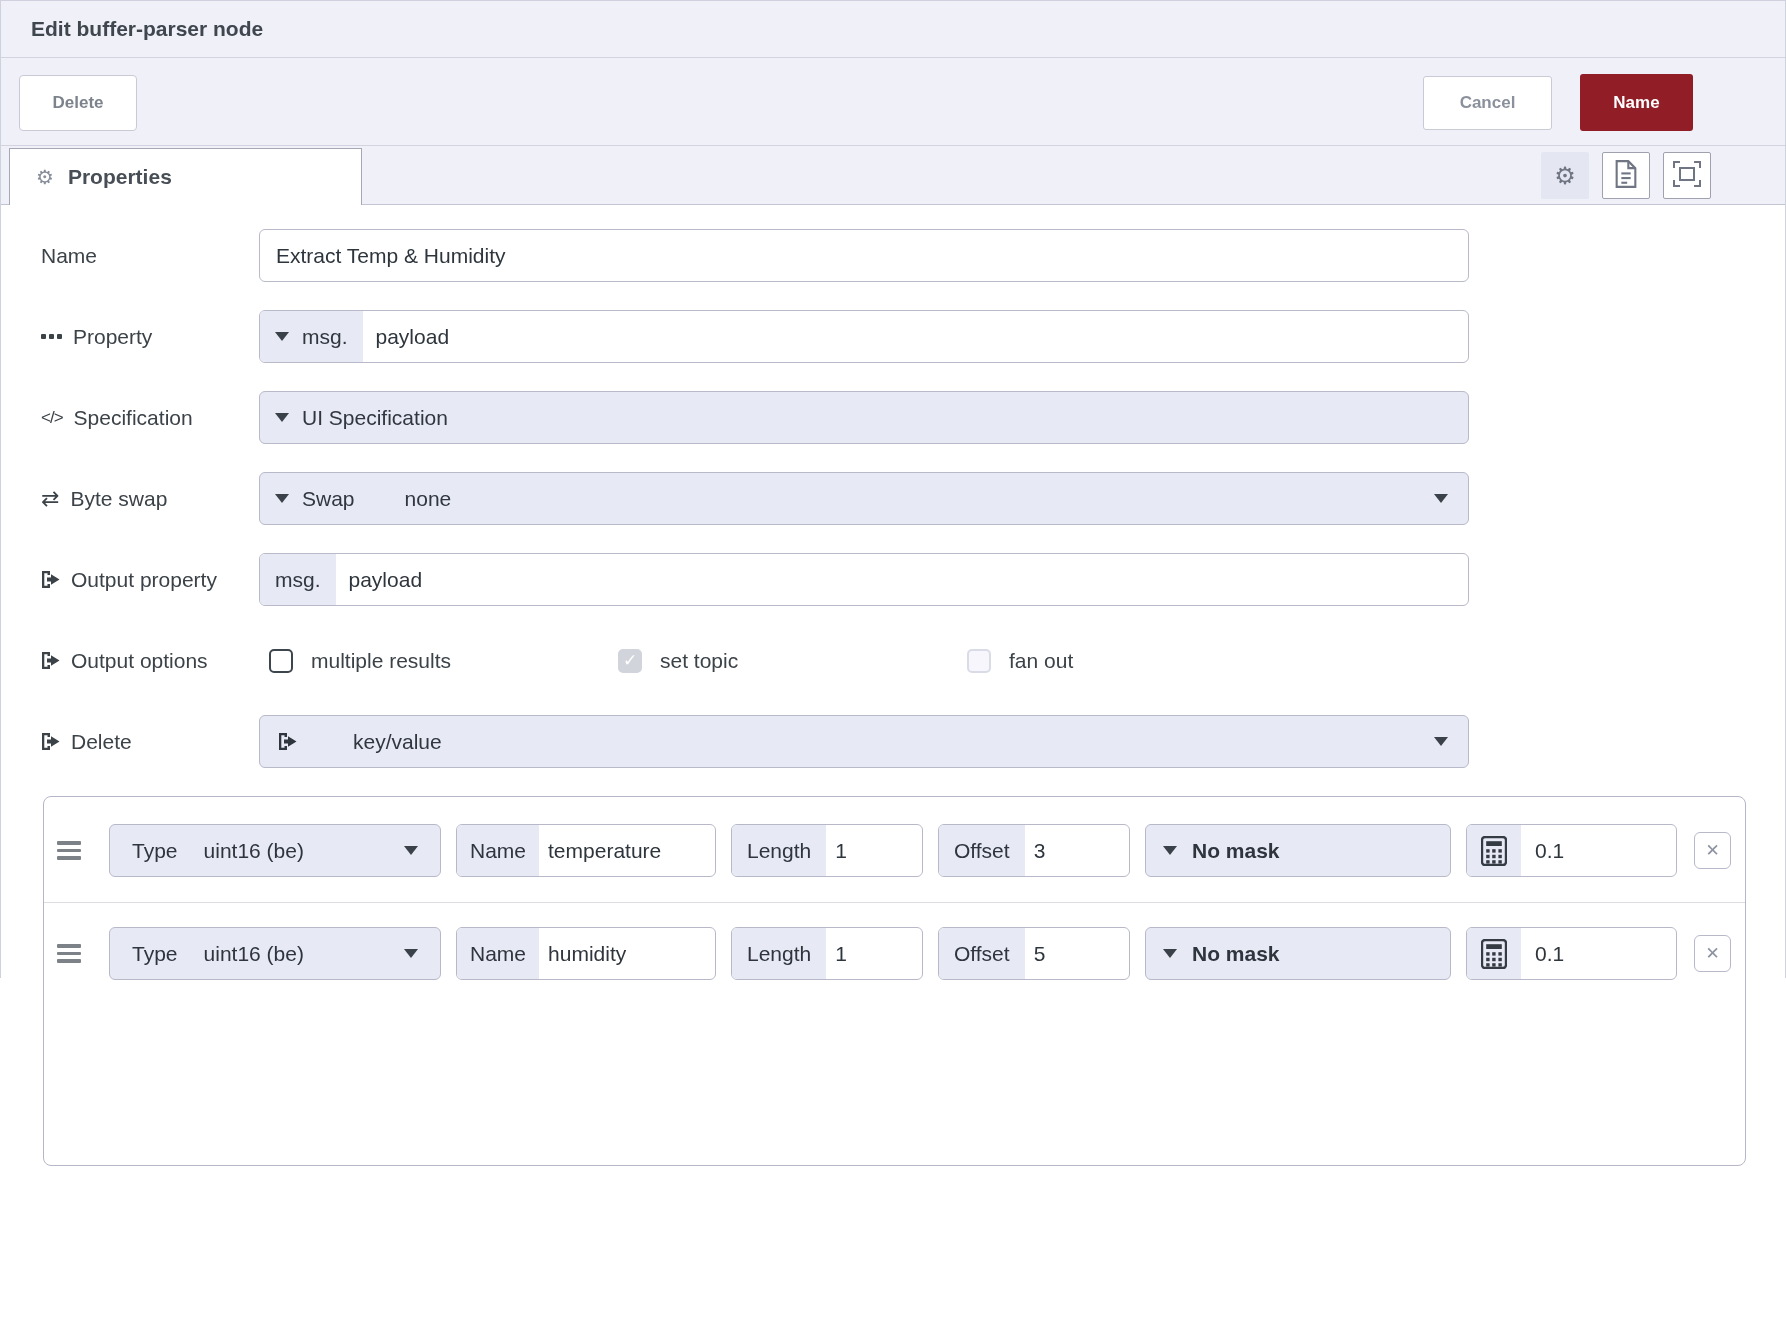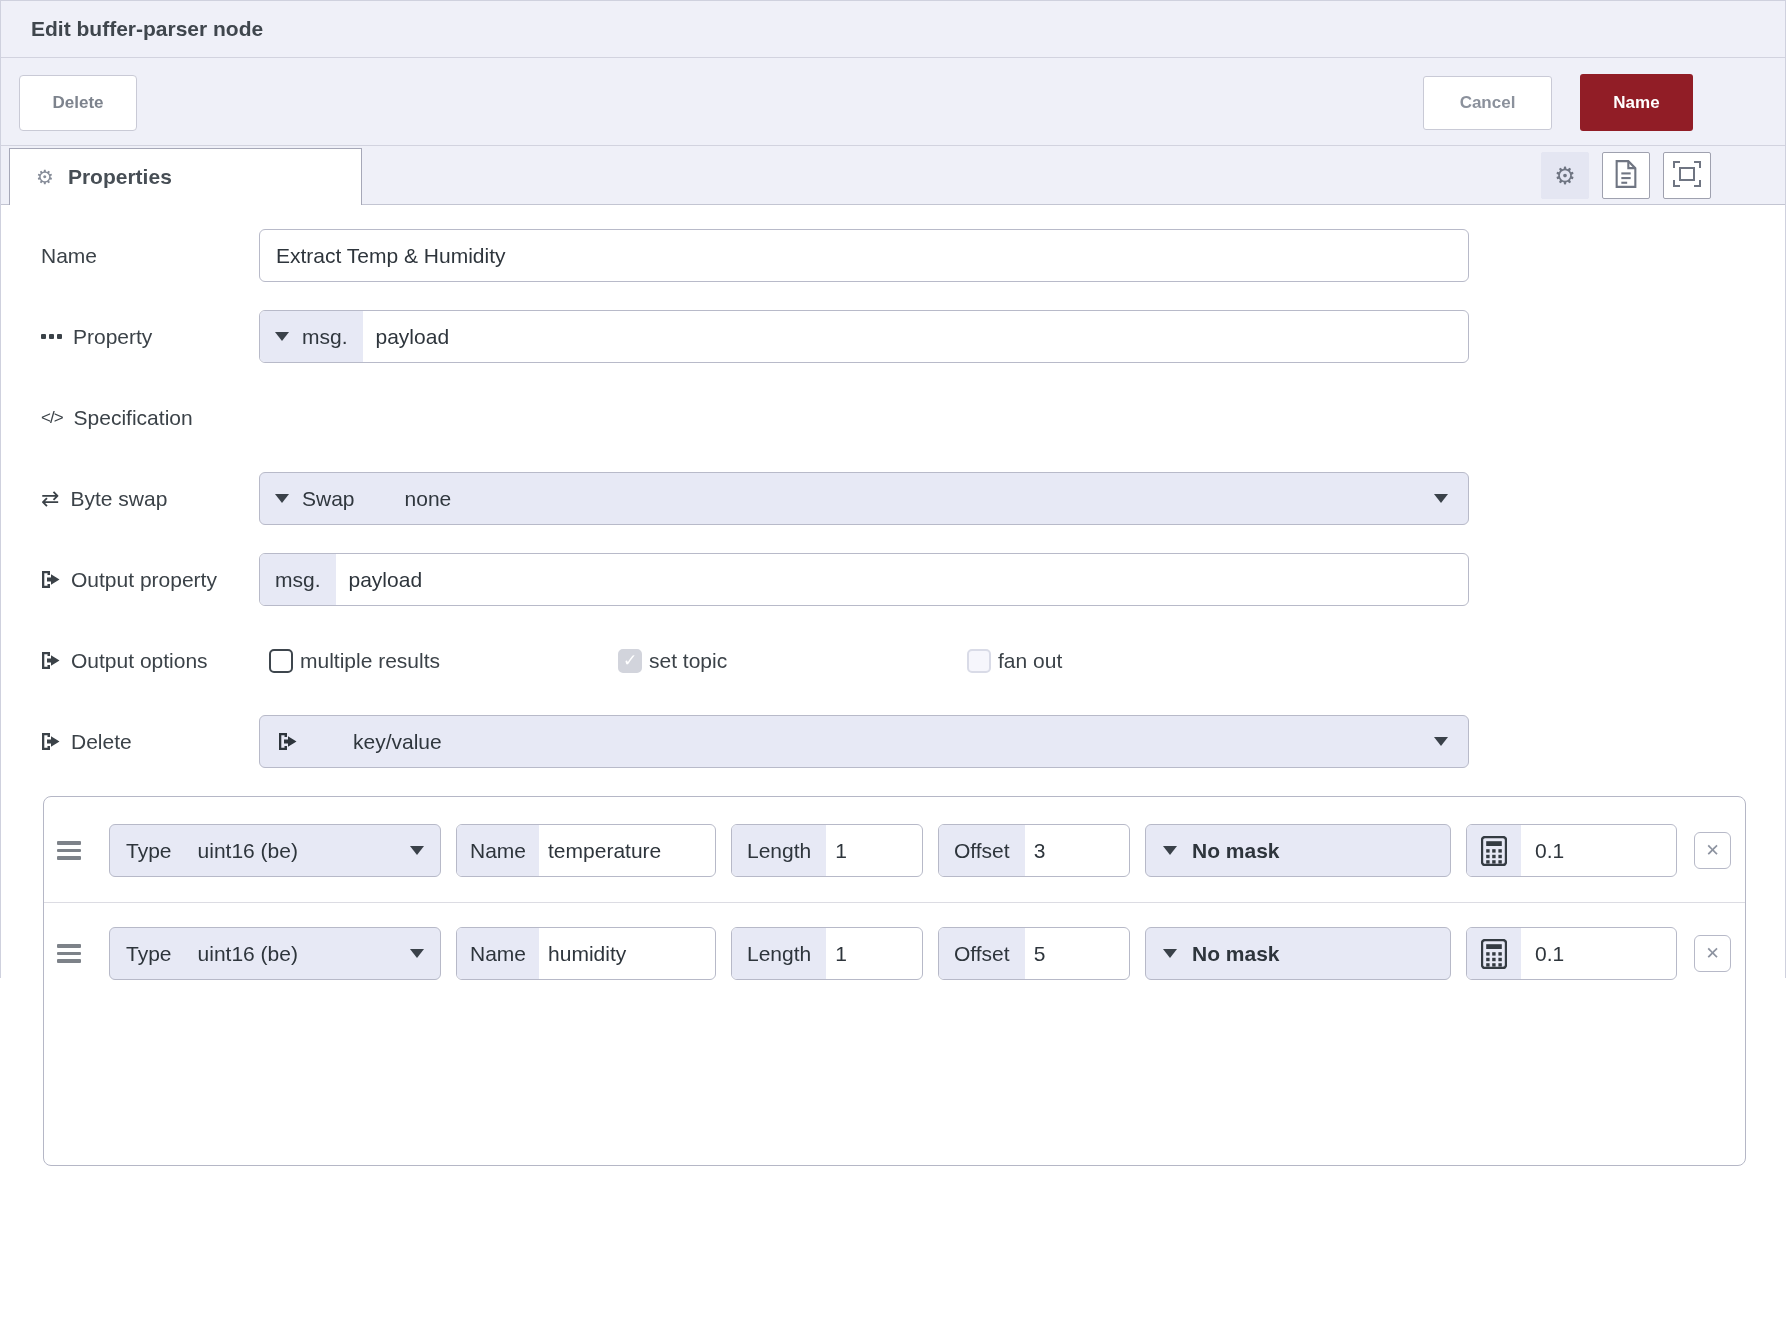--- a/index.html
+++ b/index.html
@@ -78,21 +78,21 @@
     border:none; outline:none; background:transparent; width:100%;
     font-family:inherit; font-size:21px; color:#2e353c; padding:0;
   }
   .caret { width:0; height:0; border-left:7px solid transparent; border-right:7px solid transparent; border-top:9px solid #3a4149; flex-shrink:0; }
   .caret-right { position:absolute; right:20px; top:50%; margin-top:-5px; }
   .gap24 { display:inline-block; width:24px; }
   .gap30 { display:inline-block; width:30px; }
 
   
   .opts { display:flex; align-items:center; }
-  .opt-group { width:349px; display:flex; align-items:center; gap:7px; cursor:pointer; }
+  .opt-group { width:349px; display:flex; align-items:center; gap:18px; cursor:pointer; }
   .cb { width:24px; height:24px; border-radius:5px; flex-shrink:0; position:relative; }
   .cb-unchecked { background:#ffffff; border:2px solid #3e464d; }
   .cb-checked-dis { background:#d2d4dc; border:2px solid #d2d4dc; }
   .cb-checked-dis::after {
     content:"\2713"; position:absolute; left:3px; top:-1px;
     color:#ffffff; font-size:17px; font-weight:bold;
   }
   .cb-unchecked-dis { background:#f6f6fc; border:2px solid #d9dbe7; }
   .opt-label { font-size:21px; color:#3b4248; }
 
@@ -111,21 +111,21 @@
   .drag-handle {
     width:24px; display:flex; flex-direction:column; gap:4px; margin-right:28px; cursor:grab; flex-shrink:0;
   }
   .drag-handle i { display:block; height:3.5px; background:#7d8289; border-radius:1px; }
   .if {
     height:53px; border:1px solid #b7b9c8; border-radius:6px; background:#ffffff;
     display:flex; align-items:stretch; overflow:hidden; font-size:21px; color:#2e353c;
     margin-right:15px; flex-shrink:0; position:relative;
   }
   .if.tinted { background:#e7e9f5; }
-  .if-type { width:332px; align-items:center; padding:0 16px; }
+  .if-type { width:332px; align-items:center; padding:0 22px; }
   .if-type .tlabel { margin-right:26px; }
   .if-type .caret { margin-left:auto; }
   .if-name { width:260px; }
   .if-name .prefix { padding:0 13px; }
   .if-len { width:192px; }
   .if-off { width:192px; }
   .if-mask { width:306px; align-items:center; padding-left:17px; gap:15px;font-weight:bold; }
   .if-scale { width:211px; margin-right:10px; }
   .if-scale .prefix { padding:0 14px; }
   .remove-btn {
@@ -217,20 +217,26 @@
           <input type="text" value="payload" style="">
         </div>
       </div>
     </div>
 
     <div class="form-row">
       <div class="row-label">
         <span class="lbl-icon code-glyph">&lt;/&gt;</span>
         <span>Specification</span>
       </div>
+      <div class="field tinted">
+        <div class="prefix" style="background:transparent;">
+          <span class="caret"></span>
+          <span>UI Specification</span>
+        </div>
+      </div>
     </div>
 
     <div class="form-row">
       <div class="row-label">
         <span class="lbl-icon swap-glyph">⇄</span>
         <span>Byte swap</span>
       </div>
       <div class="field tinted">
         <div class="prefix" style="background:transparent;">
           <span class="caret"></span>

